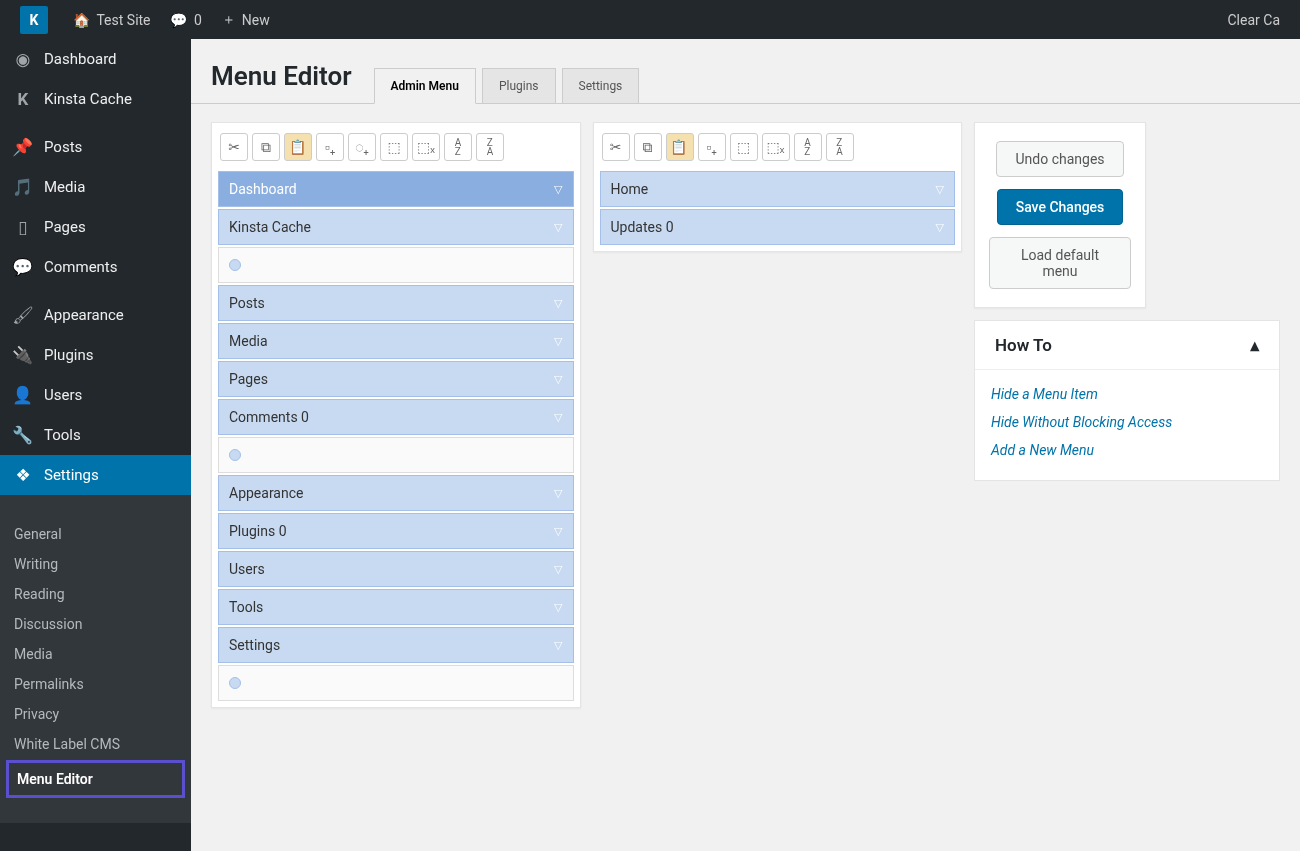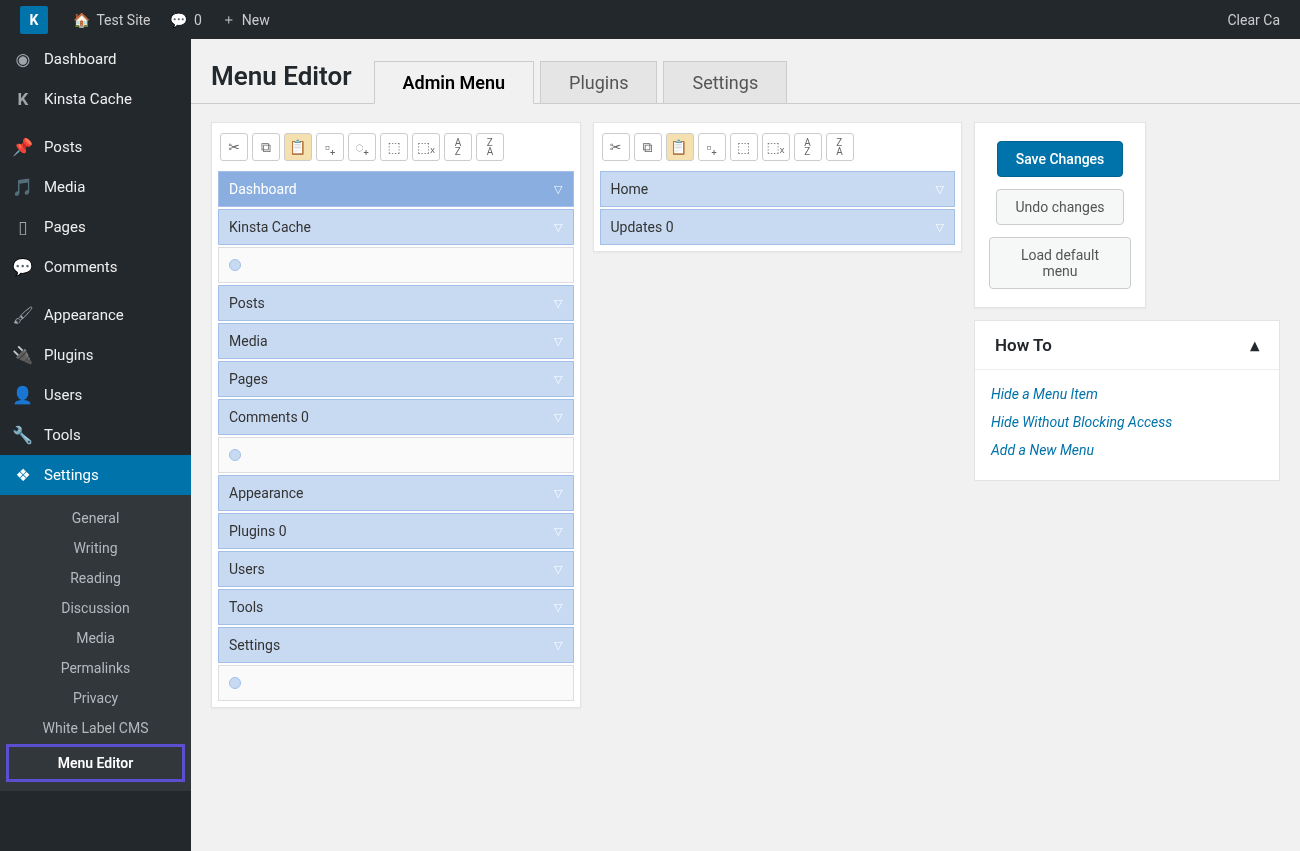--- a/index.html
+++ b/index.html
@@ -9,29 +9,29 @@
 .adminbar .ab-logo { background: #0073aa; color: #fff; width: 28px; height: 28px; display: flex; align-items: center; justify-content: center; font-weight: bold; border-radius: 2px; margin-right: 5px; }
 .adminbar .spacer { flex: 1; }
 
 .sidebar { position: fixed; top: 39px; left: 0; bottom: 0; width: 191px; background: #23282d; color: #ccc; font-size: 15px; overflow-y: auto; }
 .sidebar .menu-item { display: flex; align-items: center; padding: 10px 12px; cursor: pointer; color: #eee; }
 .sidebar .menu-item.active { background: #0073aa; color: #fff; position: relative; }
 .sidebar .menu-item.active::after { content: ""; position: absolute; right: -8px; top: 50%; transform: translateY(-50%); border: 8px solid transparent; border-right-color: #f1f1f1; }
 .sidebar .menu-item .icon { width: 22px; margin-right: 10px; text-align: center; font-size: 17px; color: #a0a5aa; }
 .sidebar .menu-item.active .icon { color: #fff; }
 .sidebar .menu-sep { height: 8px; }
-.sidebar .submenu { background: #32373c; padding: 8px 0; text-align: center; }
+.sidebar .submenu { background: #32373c; padding: 24px 0; }
 .sidebar .submenu .sub-item { padding: 7px 14px; color: #b4b9be; cursor: pointer; font-size: 14px; }
 .sidebar .submenu .sub-item.highlighted { border: 3px solid #5a4fcf; color: #fff; font-weight: 600; margin: 1px 6px; padding: 8px 8px; }
 
 .content { margin-left: 191px; margin-top: 39px; padding: 0; position: relative; }
 .page-header { display: flex; align-items: flex-end; padding: 22px 20px 0 20px; border-bottom: 1px solid #ccc; background: #f1f1f1; }
 .page-title { font-size: 26px; font-weight: 600; color: #23282d; margin-right: 16px; padding-bottom: 12px; }
 .tabs { display: flex; }
-.tab { border: 1px solid #ccc; border-bottom: none; padding: 10px 28px; margin-left: 6px; background: #e5e5e5; color: #555; cursor: pointer; font-size: 18px; }
+.tab { border: 1px solid #ccc; border-bottom: none; padding: 10px 16px; margin-left: 6px; background: #e5e5e5; color: #555; cursor: pointer; font-size: 12px; }
 .tab.active { background: #f1f1f1; border-bottom: 1px solid #f1f1f1; margin-bottom: -1px; color: #000; font-weight: 600; }
 .upgrade { position: absolute; right: 0; top: 0; background: #00c000; color: #fff; padding: 10px 18px; font-weight: 600; font-size: 15px; cursor: pointer; }
 
 .editor-area { display: flex; gap: 12px; padding: 18px 20px; align-items: flex-start; }
 .col { background: #fff; border: 1px solid #e4e4e4; padding: 6px; box-shadow: 0 1px 2px rgba(0,0,0,0.05); }
 .col.menu-col { width: 370px; }
 .col.sub-col { width: 370px; }
 .col.actions-col { width: 172px; padding: 18px 14px; display: flex; flex-direction: column; gap: 12px; align-items: center; }
 .toolbar { display: flex; gap: 4px; padding: 4px 2px 10px 2px; flex-wrap: wrap; }
 .tb-btn { width: 28px; height: 28px; border: 1px solid #ccc; border-radius: 3px; background: #fff; display: flex; align-items: center; justify-content: center; font-size: 14px; color: #666; cursor: pointer; }
@@ -243,22 +243,22 @@
           </div>
           <div class="menu-row">
             <span>Updates 0</span>
             <span class="caret">▽</span>
           </div>
         </div>
     </div>
 
     <div class="right-col">
       <div class="col actions-col">
+        <button class="btn secondary">Undo changes</button>
         <button class="btn primary">Save Changes</button>
-        <button class="btn secondary">Undo changes</button>
         <button class="btn secondary">Load default menu</button>
       </div>
       <div class="howto">
         <div class="howto-header">
           <span>How To</span>
           <span>▴</span>
         </div>
         <div class="howto-body">
           <div class="link">Hide a Menu Item</div>
           <div class="link">Hide Without Blocking Access</div>

